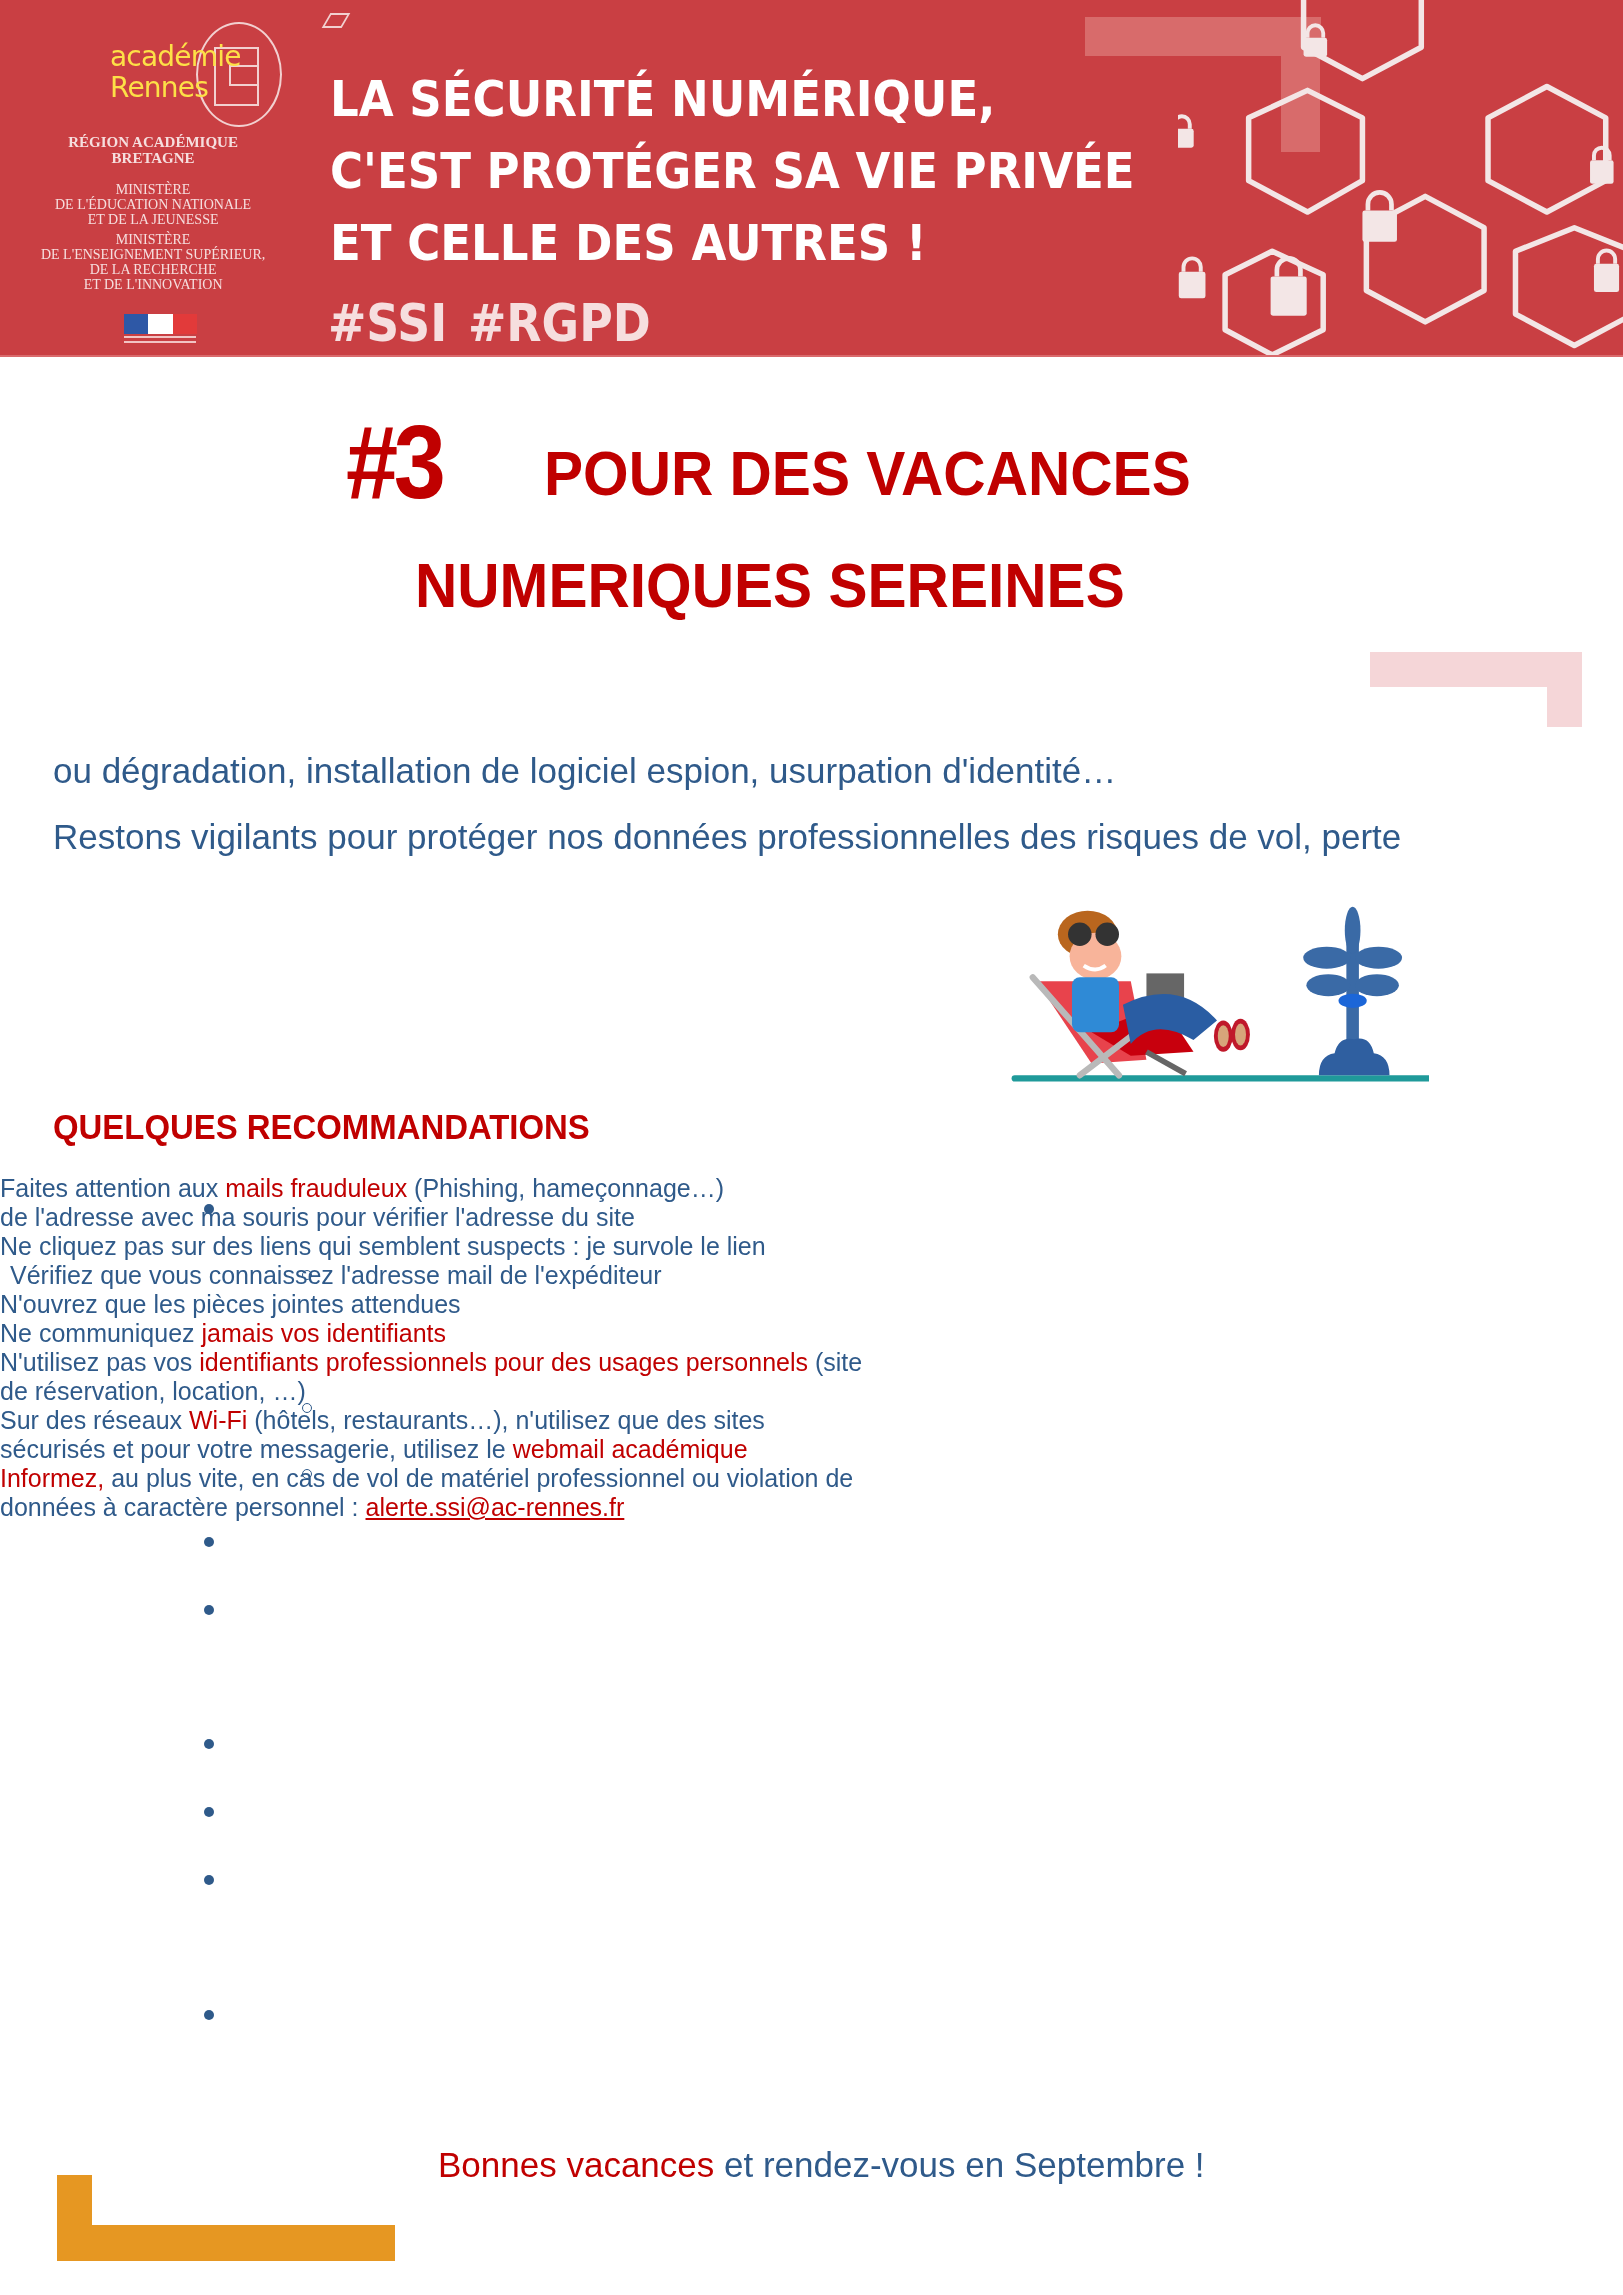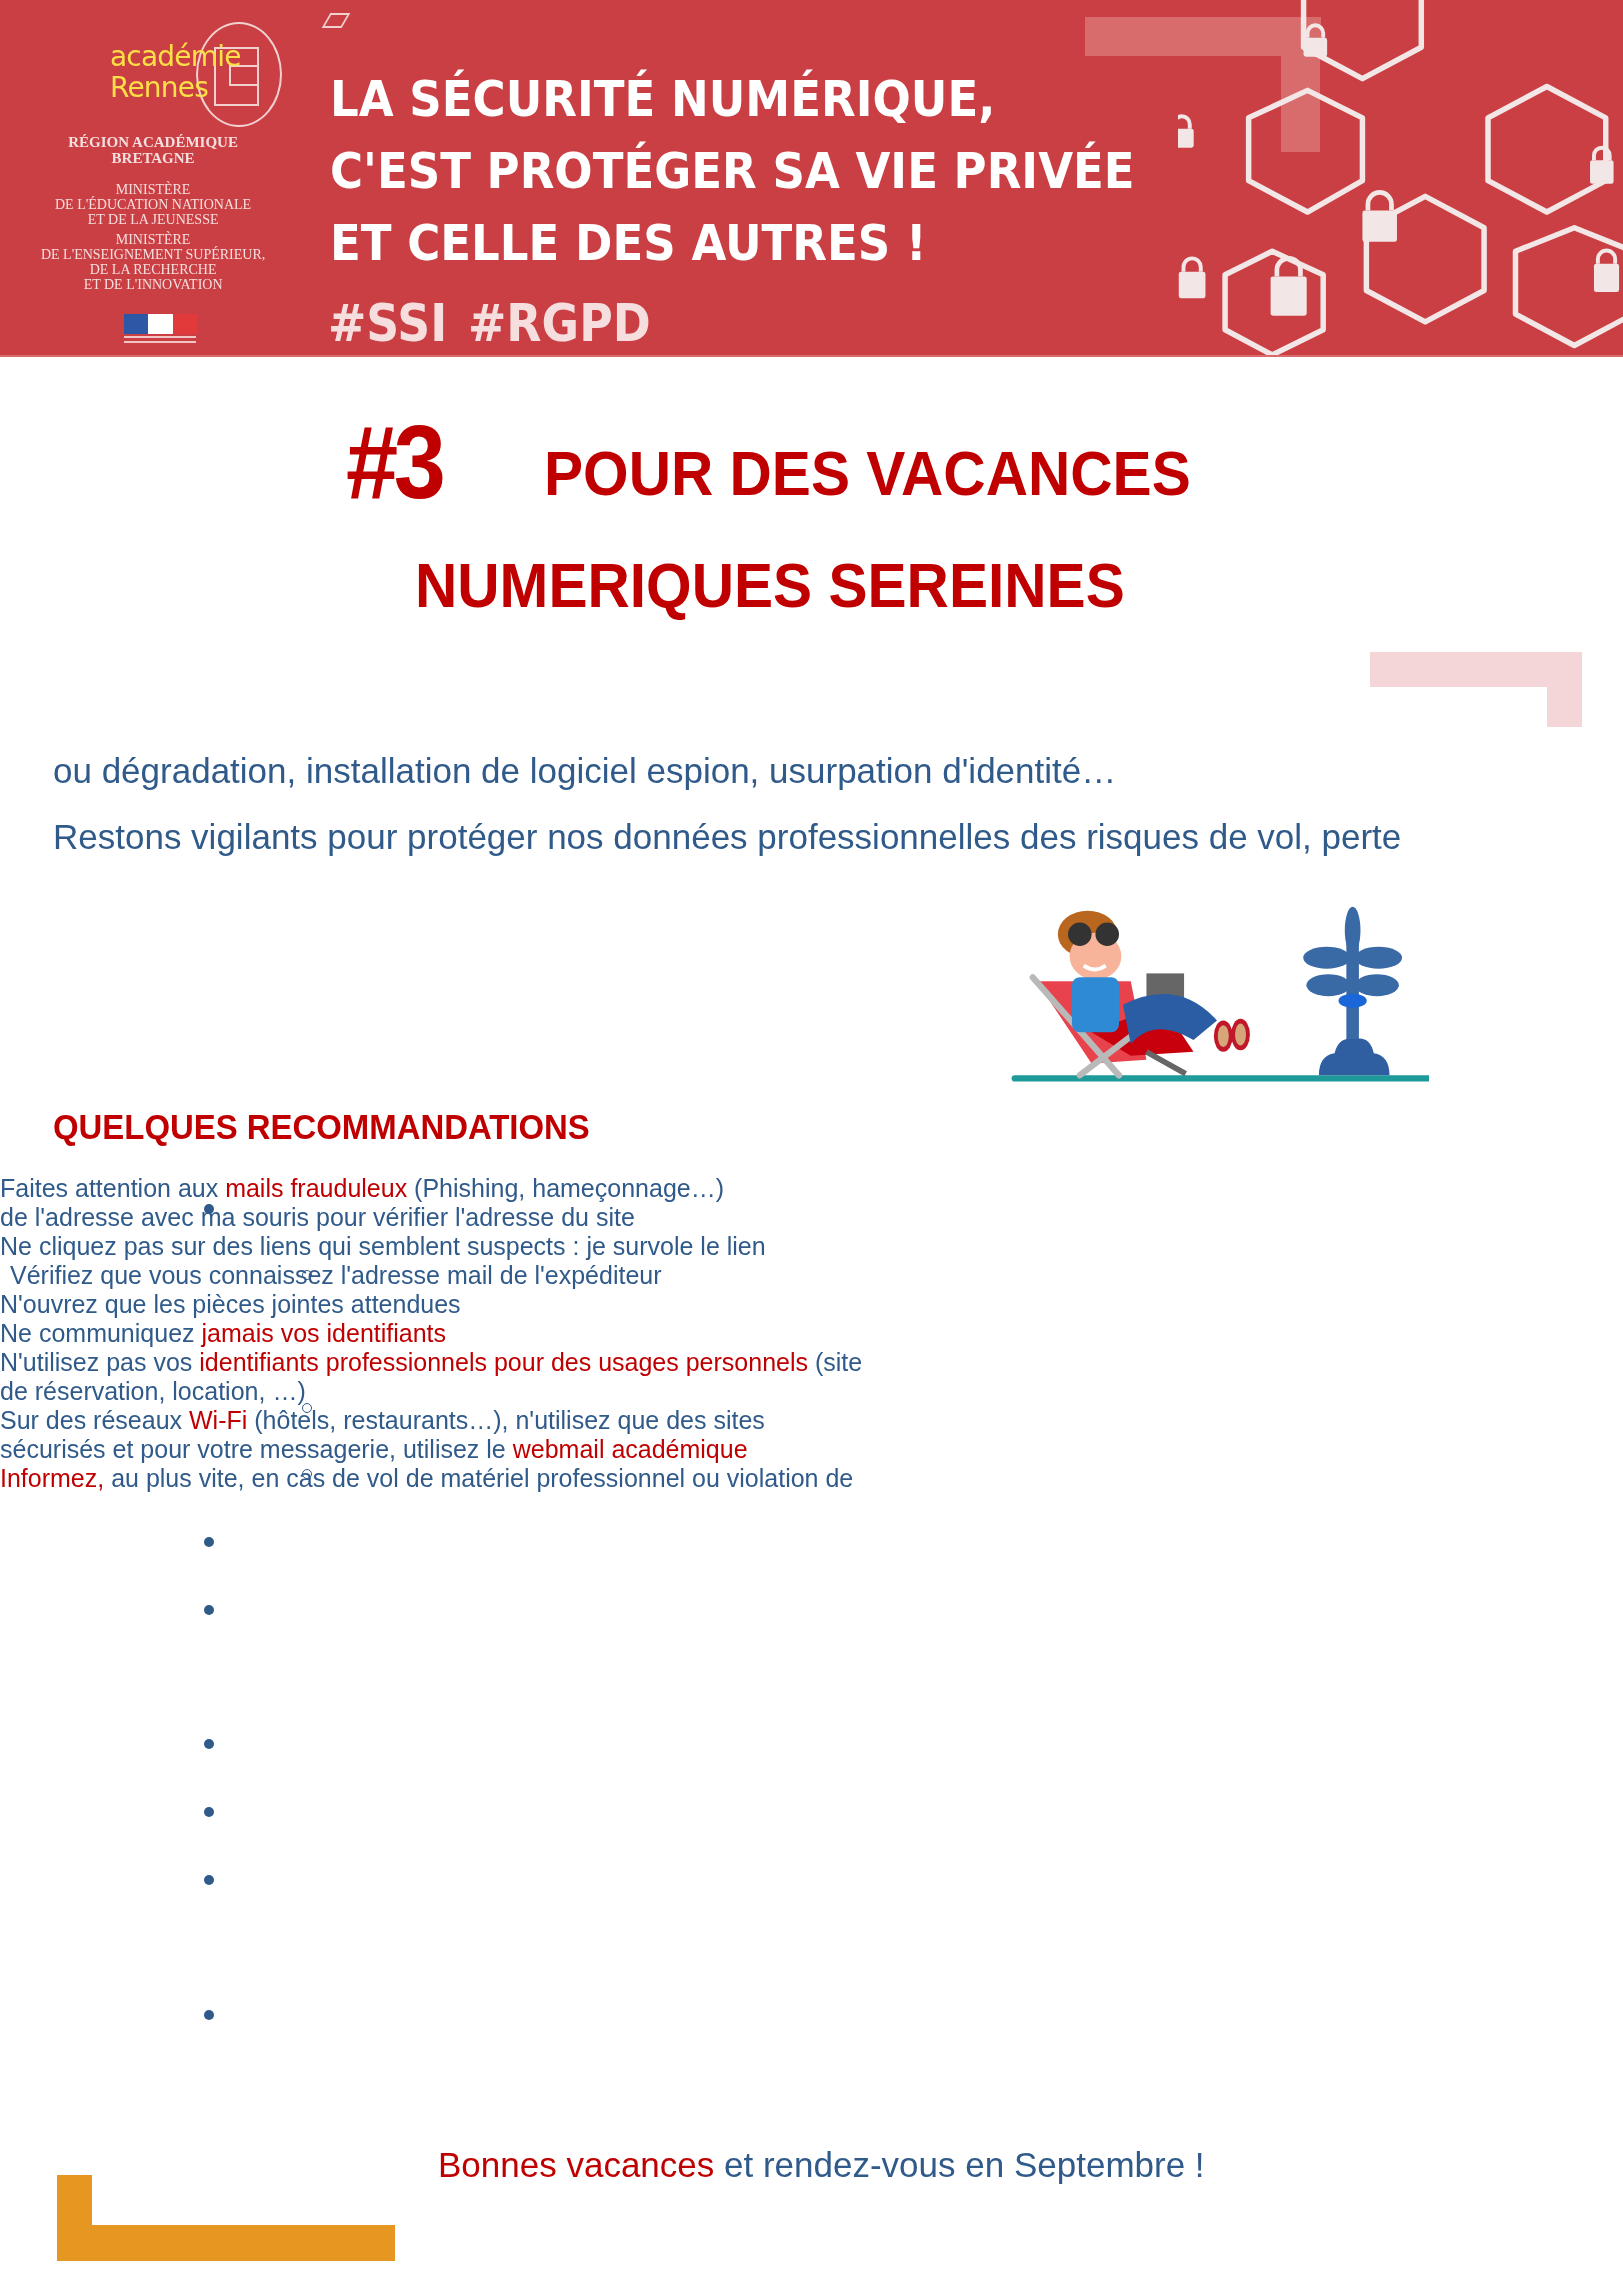--- a/index.html
+++ b/index.html
@@ -215,20 +215,21 @@
     <div class="bullet" style="left: 204px; top: 431px;"></div>
     <div class="txt" style="left: 248px; top: 401px;"><span>N'utilisez pas vos </span><span class="red">identifiants professionnels pour des usages personnels</span><span> (site</span></div>
     <div class="txt" style="left: 248px; top: 468px;">de réservation, location, …)</div>
     <div class="bullet" style="left: 204px; top: 565px;"></div>
     <div class="bullet" style="left: 204px; top: 633px;"></div>
     <div class="bullet" style="left: 204px; top: 701px;"></div>
     <div class="txt" style="left: 248px; top: 671px;"><span>Sur des réseaux </span><span class="red">Wi-Fi</span><span> (hôtels, restaurants…), n'utilisez que des sites</span></div>
     <div class="txt" style="left: 248px; top: 738px;"><span>sécurisés et pour votre messagerie, utilisez le </span><span class="red">webmail académique</span></div>
     <div class="bullet" style="left: 204px; top: 836px;"></div>
     <div class="txt" style="left: 248px; top: 806px;"><span class="red">Informez,</span><span> au plus vite, en cas de vol de matériel professionnel ou violation de</span></div>
+    <div class="txt" style="left: 248px; top: 872px;"><span>données à caractère personnel : </span><span class="email">alerte.ssi@ac-rennes.fr</span></div>
   </div>
 
 <div class="closing"><span class="red">Bonnes vacances</span><span> et rendez-vous en Septembre !</span></div>
 
 <div class="orange-bracket">
   <div class="v"></div>
     <div class="h"></div>
 </div>
 
 

